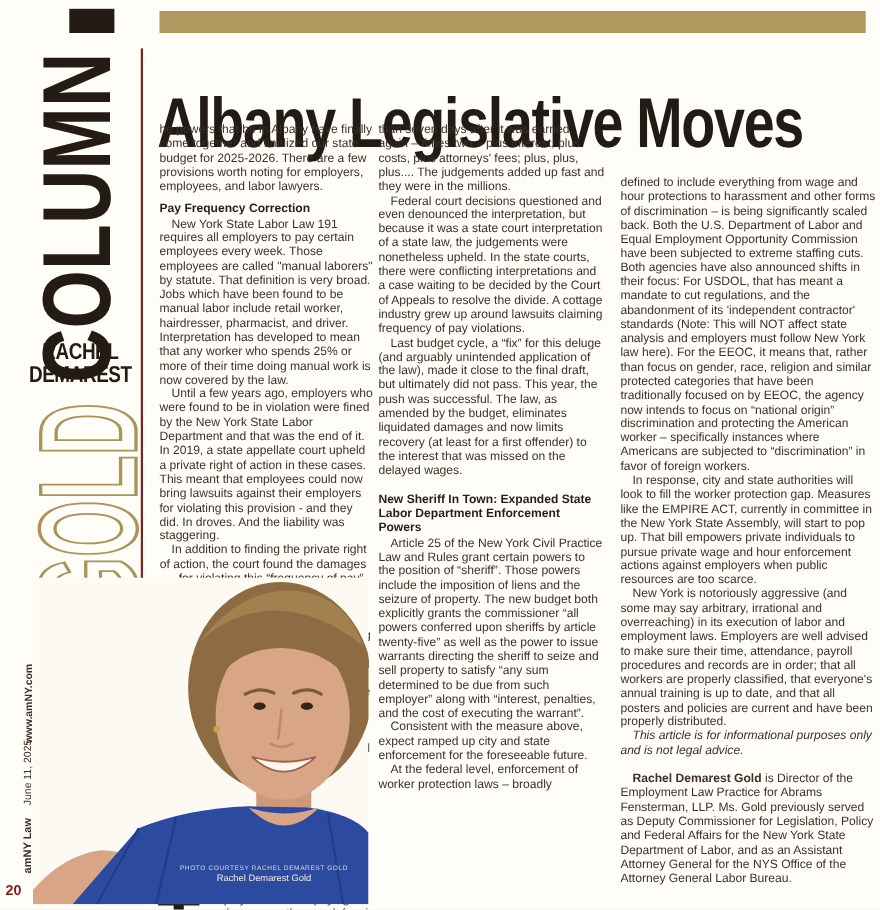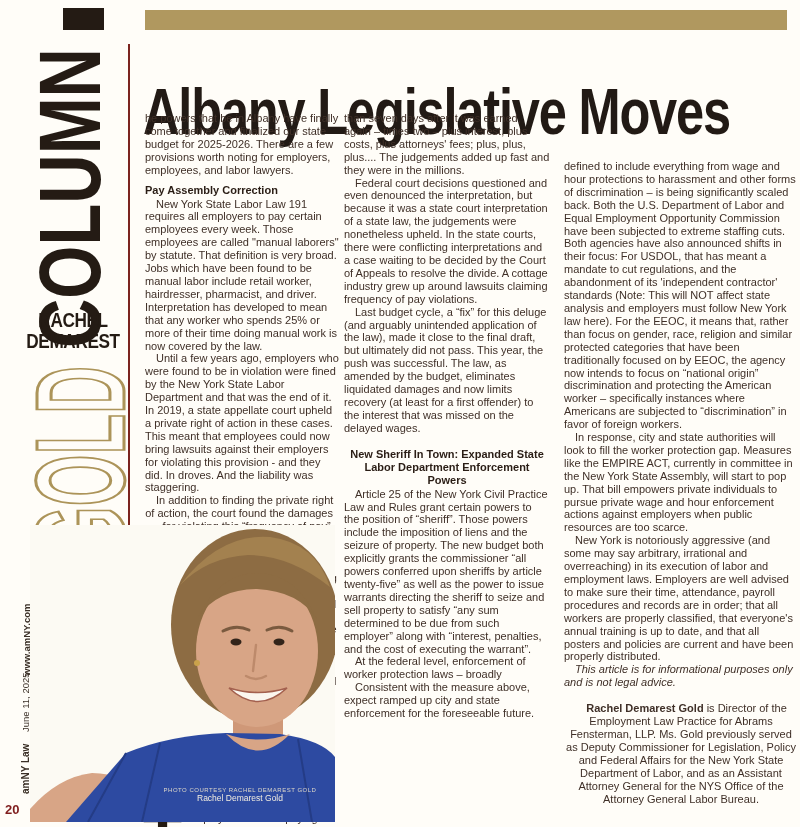--- a/index.html
+++ b/index.html
@@ -32,21 +32,21 @@
     letter-spacing:-1.5px; transform:scaleX(0.79); transform-origin:left top;
   }
   
   .col{position:absolute; top:112px; font-size:11px; line-height:12.9px; text-align:left;}
   .col1{left:143px; width:198px; height:712px;}
   .col2{left:344px; width:206px;}
   .col3{left:564px; width:234px;margin-top:48px;}
   .col p{margin:0;}
   .col p.ind{text-indent:11px;}
   .col h3{margin:7px 0 1px 0; font-size:11px; line-height:13px; color:#2a1d15;}
-  .gap-top{margin-top:13px !important;text-align:center;}
+  .gap-top{margin-top:13px !important;}
   .dropcap{
     float:left; font-size:64px; line-height:47px; font-weight:bold;
     color:#241a12; margin:3px 6px 0 0;
   }
   .disclaimer{font-style:italic;}
   .wrap-spacer{
     float:left; width:172px; height:700px;
     shape-outside:polygon(0 0,2px 0,2px 408px,34px 432px,58px 470px,76px 505px,98px 545px,120px 585px,140px 620px,156px 652px,168px 680px,172px 700px,0 700px);
   }
   
@@ -82,34 +82,34 @@
 
   <svg class="gold-svg" width="116" height="204" viewBox="0 0 116 204">
     <text transform="translate(104,200) rotate(-90)" textLength="192" lengthAdjust="spacingAndGlyphs" font-family="Liberation Sans, sans-serif" font-weight="bold" font-size="126" fill="#fffdf8" stroke="#ac9459" stroke-width="3">GOLD</text>
   </svg>
 
   <h1 class="headline">Albany Legislative Moves</h1>
 
   <div class="col col1">
     <div class="wrap-spacer"></div>
     <p><span class="dropcap">T</span><span>he powers that be in Albany have finally come together and finalized our state budget for 2025-2026. There are a few provisions worth noting for employers, employees, and labor lawyers.</span></p>
-    <h3>Pay Assembly Correction</h3>
+    <h3>Pay Frequency Correction</h3>
     <p class="ind">New York State Labor Law 191 requires all employers to pay certain employees every week. Those employees are called "manual laborers" by statute. That definition is very broad. Jobs which have been found to be manual labor include retail worker, hairdresser, pharmacist, and driver. Interpretation has developed to mean that any worker who spends 25% or more of their time doing manual work is now covered by the law.</p>
     <p class="ind">Until a few years ago, employers who were found to be in violation were fined by the New York State Labor Department and that was the end of it. In 2019, a state appellate court upheld a private right of action in these cases. This meant that employees could now bring lawsuits against their employers for violating this provision - and they did. In droves. And the liability was staggering.</p>
     <p class="ind">In addition to finding the private right of action, the court found the damages for violating this “frequency of pay” provision to include all wages that were not paid on time — even if the employee was in fact paid in full the following week. The court then found that those delayed wages should be penalized in the same way as unpaid wages: All the wages again, 100% liquidated damages, interest, and attorneys' fees. This meant that, if an employer had been paying a worker every other week for six years, they would owe them every penny paid to that worker more</p>
   </div>
 
   <div class="col col2">
     <p>than seven days after it was earned, again – times two – plus interest, plus costs, plus attorneys' fees; plus, plus, plus.... The judgements added up fast and they were in the millions.</p>
     <p class="ind">Federal court decisions questioned and even denounced the interpretation, but because it was a state court interpretation of a state law, the judgements were nonetheless upheld. In the state courts, there were conflicting interpretations and a case waiting to be decided by the Court of Appeals to resolve the divide. A cottage industry grew up around lawsuits claiming frequency of pay violations.</p>
     <p class="ind">Last budget cycle, a “fix” for this deluge (and arguably unintended application of the law), made it close to the final draft, but ultimately did not pass. This year, the push was successful. The law, as amended by the budget, eliminates liquidated damages and now limits recovery (at least for a first offender) to the interest that was missed on the delayed wages.</p>
     <h3 class="gap-top">New Sheriff In Town: Expanded State Labor Department Enforcement Powers</h3>
     <p class="ind">Article 25 of the New York Civil Practice Law and Rules grant certain powers to the position of “sheriff”. Those powers include the imposition of liens and the seizure of property. The new budget both explicitly grants the commissioner “all powers conferred upon sheriffs by article twenty-five” as well as the power to issue warrants directing the sheriff to seize and sell property to satisfy “any sum determined to be due from such employer” along with “interest, penalties, and the cost of executing the warrant”.</p>
+    <p class="ind">Consistent with the measure above, expect ramped up city and state enforcement for the foreseeable future.</p>
     <p class="ind">At the federal level, enforcement of worker protection laws – broadly</p>
-    <p class="ind">Consistent with the measure above, expect ramped up city and state enforcement for the foreseeable future.</p>
   </div>
 
   <div class="col col3">
     <p>defined to include everything from wage and hour protections to harassment and other forms of discrimination – is being significantly scaled back. Both the U.S. Department of Labor and Equal Employment Opportunity Commission have been subjected to extreme staffing cuts. Both agencies have also announced shifts in their focus: For USDOL, that has meant a mandate to cut regulations, and the abandonment of its 'independent contractor' standards (Note: This will NOT affect state analysis and employers must follow New York law here). For the EEOC, it means that, rather than focus on gender, race, religion and similar protected categories that have been traditionally focused on by EEOC, the agency now intends to focus on “national origin” discrimination and protecting the American worker – specifically instances where Americans are subjected to “discrimination” in favor of foreign workers.</p>
     <p class="ind">In response, city and state authorities will look to fill the worker protection gap. Measures like the EMPIRE ACT, currently in committee in the New York State Assembly, will start to pop up. That bill empowers private individuals to pursue private wage and hour enforcement actions against employers when public resources are too scarce.</p>
     <p class="ind">New York is notoriously aggressive (and some may say arbitrary, irrational and overreaching) in its execution of labor and employment laws. Employers are well advised to make sure their time, attendance,  payroll procedures and records are in order; that all workers are properly classified, that everyone's annual training is up to date, and that all posters and policies are current and have been properly distributed.</p>
     <p class="ind disclaimer">This article is for informational purposes only and is not legal advice.</p>
     <p class="ind gap-top"><strong>Rachel Demarest Gold</strong><span> is Director of the Employment Law Practice for Abrams Fensterman, LLP. Ms. Gold previously served as Deputy Commissioner for Legislation, Policy and Federal Affairs for the New York State Department of Labor, and as an Assistant Attorney General for the NYS Office of the Attorney General Labor Bureau.</span></p>
   </div>
 

